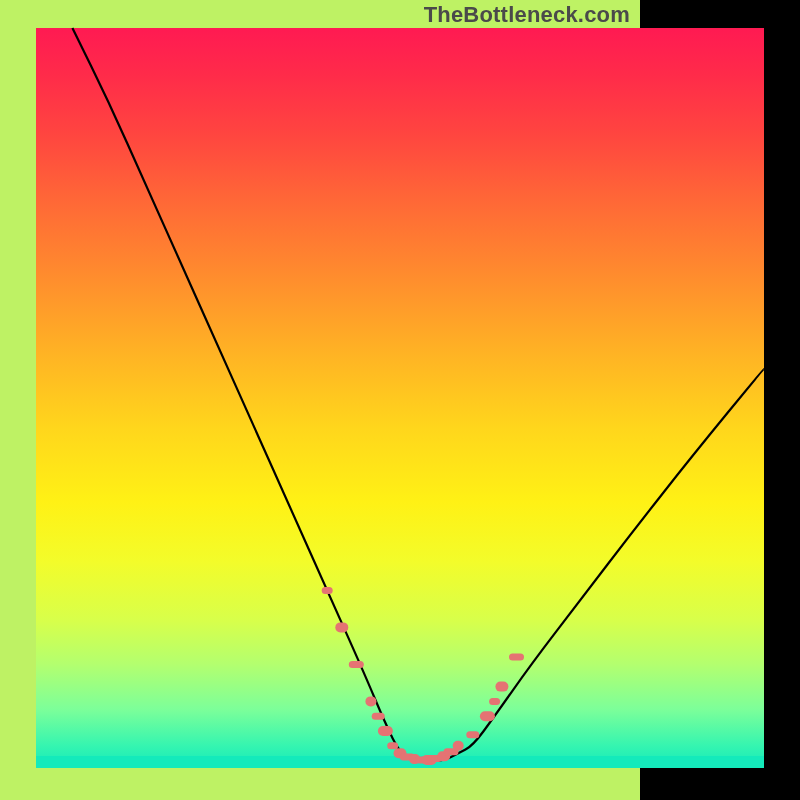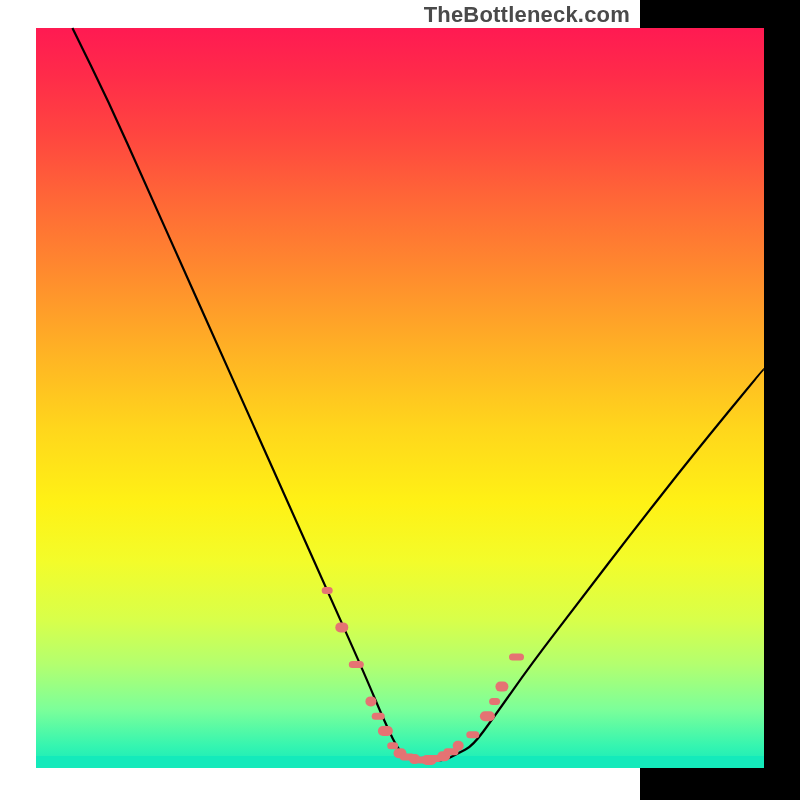--- a/index.html
+++ b/index.html
@@ -8,21 +8,21 @@
     background: #000;
     width: 800px;
     height: 800px;
     overflow: hidden;
     font-family: Arial, Helvetica, sans-serif;
   }
   .frame {
     position: relative;
     width: 640px;
     height: 800px;
-    background: #ffffff;
+    background: #bef264;
   }
   .watermark {
     position: absolute;
     top: 2px;
     right: 10px;
     color: #4a4a4a;
     font-size: 22px;
     font-weight: 600;
     letter-spacing: 0.2px;
     z-index: 5;

